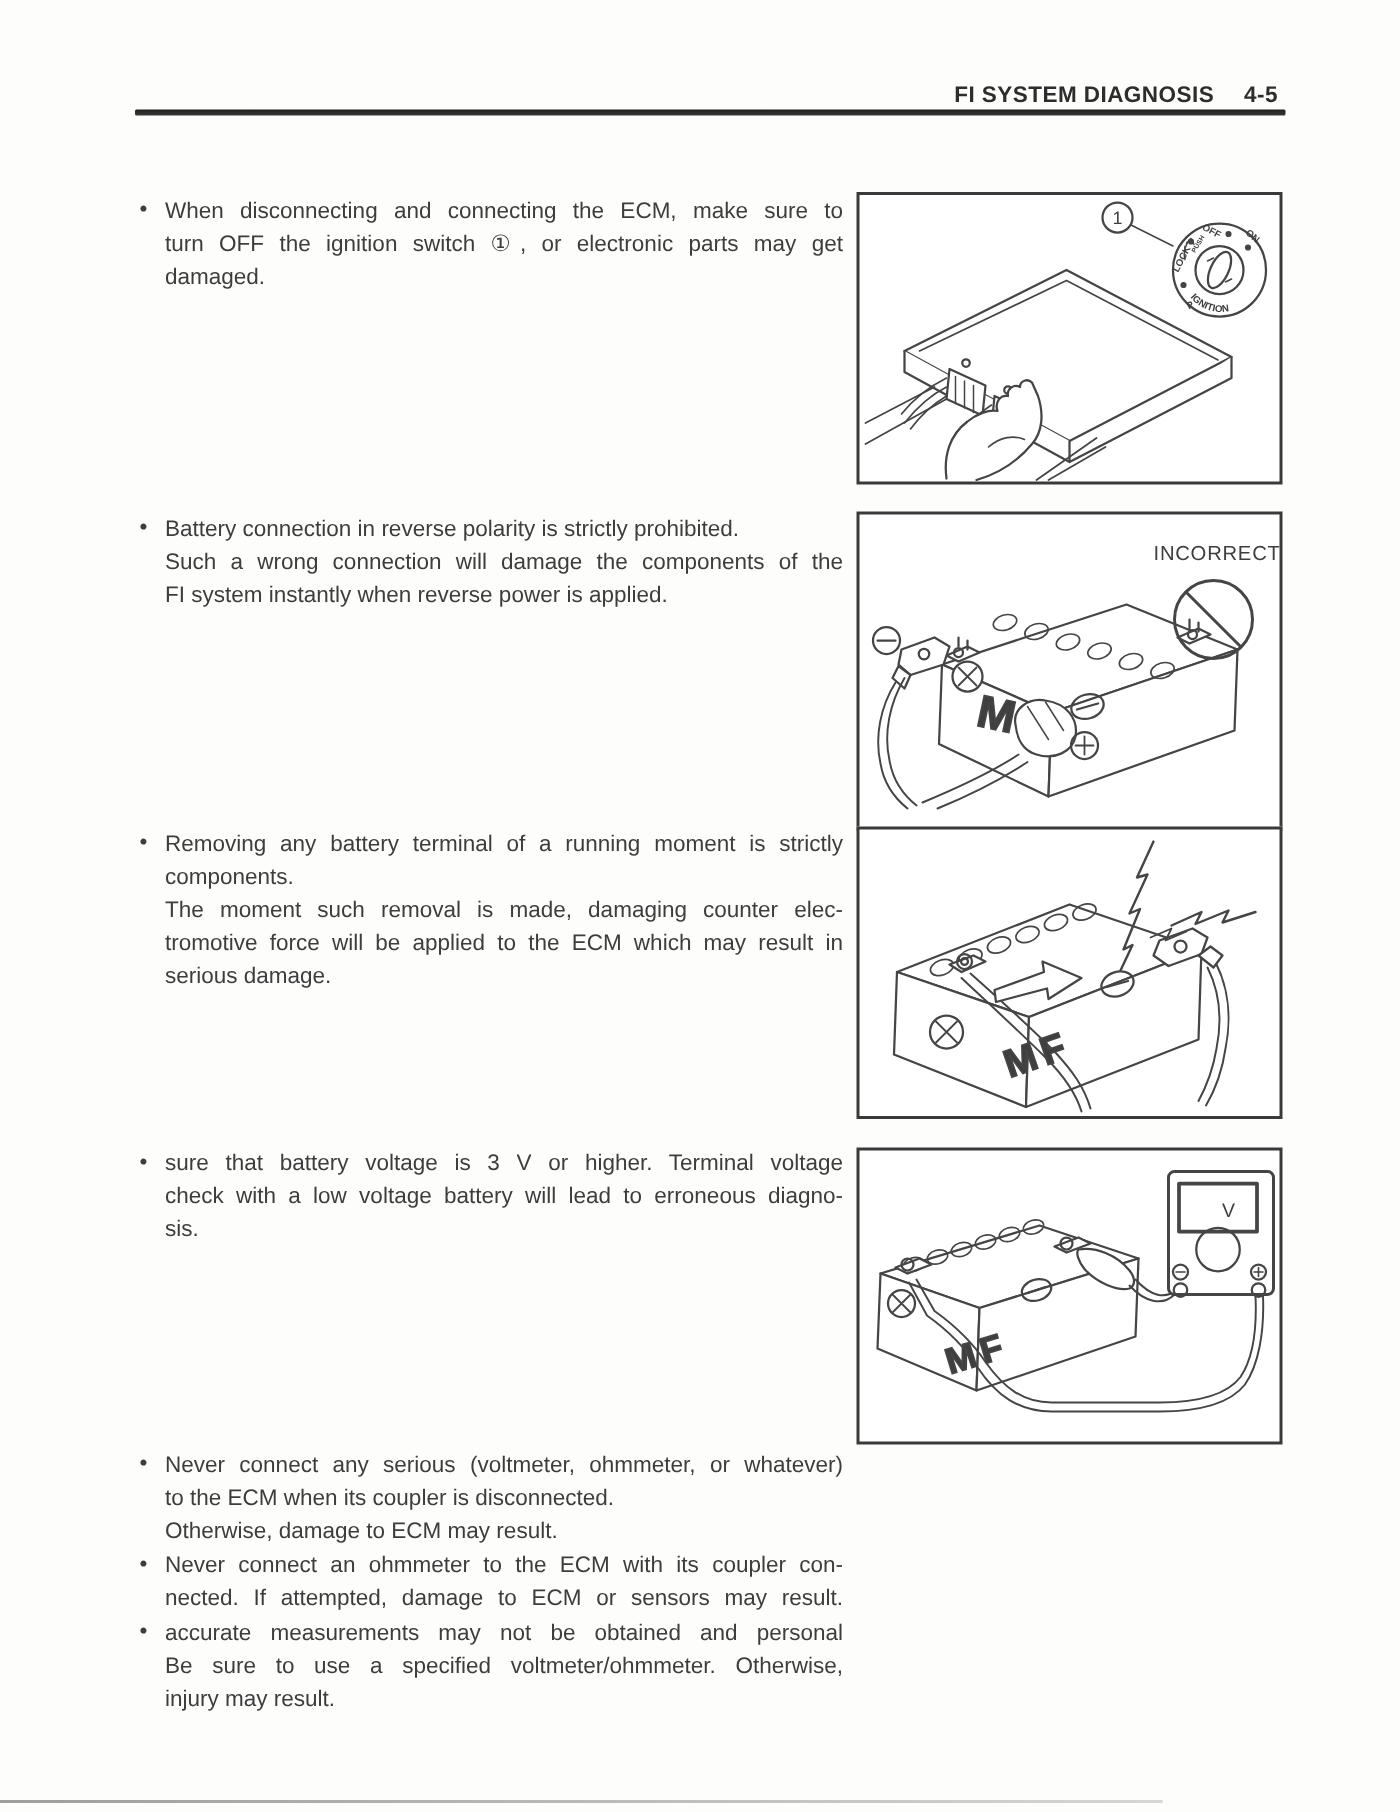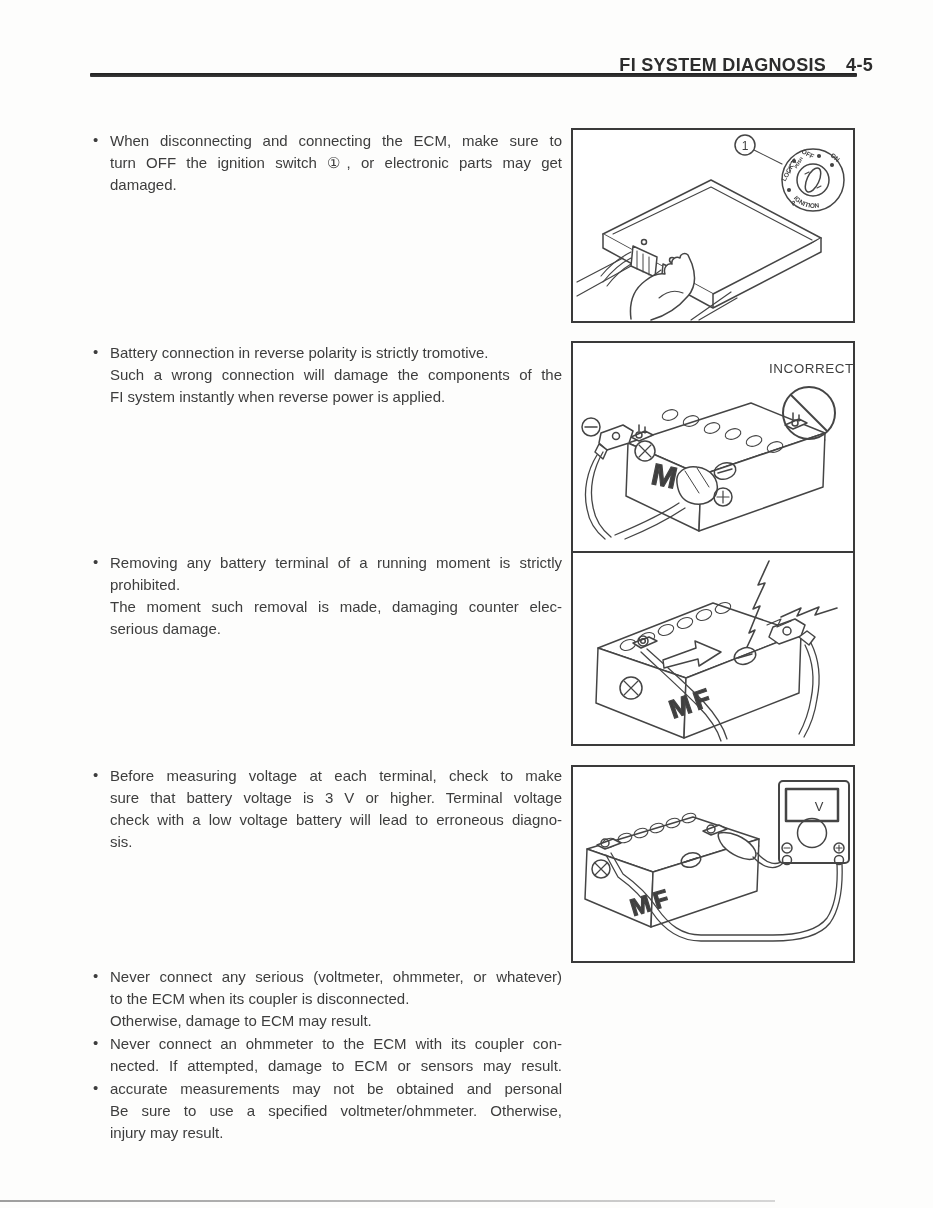--- a/index.html
+++ b/index.html
@@ -2,22 +2,22 @@
 <html><head>
 <meta charset="utf-8">
 <style>
   html,body{margin:0;padding:0;}
   body{
     width:933px;height:1208px;position:relative;overflow:hidden;
     background:#fdfdfc;
     font-family:"Liberation Sans",sans-serif;color:#3d3d3d;
   }
   .hdr{
-    position:absolute;top:55px;right:60px;
-    font-weight:bold;font-size:18px;letter-spacing:.3px;color:#2d2d2d;
+    position:absolute;top:55px;right:81px;
+    font-weight:bold;font-size:15px;letter-spacing:.3px;color:#2d2d2d;
     white-space:nowrap;
   }
   .hdr .pg{margin-left:20px;}
   .rule{
     position:absolute;top:73px;left:90px;width:767px;height:4px;
     background:linear-gradient(180deg,#1f1f1f,#3a3a3a);border-radius:1px;
   }
   .para{
     position:absolute;left:110px;width:452px;
     font-size:15px;line-height:22px;
@@ -47,36 +47,36 @@
 
 <div class="para" style="top:130px">
   <span class="blt">•</span>
   <div class="ln j">When disconnecting and connecting the ECM, make sure to</div>
   <div class="ln j">turn OFF the ignition switch ①, or electronic parts may get</div>
   <div class="ln">damaged.</div>
 </div>
 
 <div class="para" style="top:342px">
   <span class="blt">•</span>
-  <div class="ln">Battery connection in reverse polarity is strictly tromotive.</div>
+  <div class="ln">Battery connection in reverse polarity is strictly prohibited.</div>
   <div class="ln j">Such a wrong connection will damage the components of the</div>
   <div class="ln">FI system instantly when reverse power is applied.</div>
 </div>
 
 <div class="para" style="top:552px">
   <span class="blt">•</span>
   <div class="ln j">Removing any battery terminal of a running moment is strictly</div>
-  <div class="ln">prohibited.</div>
+  <div class="ln">components.</div>
   <div class="ln j">The moment such removal is made, damaging counter elec-</div>
+  <div class="ln j">tromotive force will be applied to the ECM which may result in</div>
   <div class="ln">serious damage.</div>
 </div>
 
 <div class="para" style="top:765px">
   <span class="blt">•</span>
-  <div class="ln j">Before measuring voltage at each terminal, check to make</div>
   <div class="ln j">sure that battery voltage is 3 V or higher. Terminal voltage</div>
   <div class="ln j">check with a low voltage battery will lead to erroneous diagno-</div>
   <div class="ln">sis.</div>
 </div>
 
 <div class="para" style="top:966px">
   <span class="blt">•</span>
   <div class="ln j">Never connect any serious (voltmeter, ohmmeter, or whatever)</div>
   <div class="ln">to the ECM when its coupler is disconnected.</div>
   <div class="ln">Otherwise, damage to ECM may result.</div>

